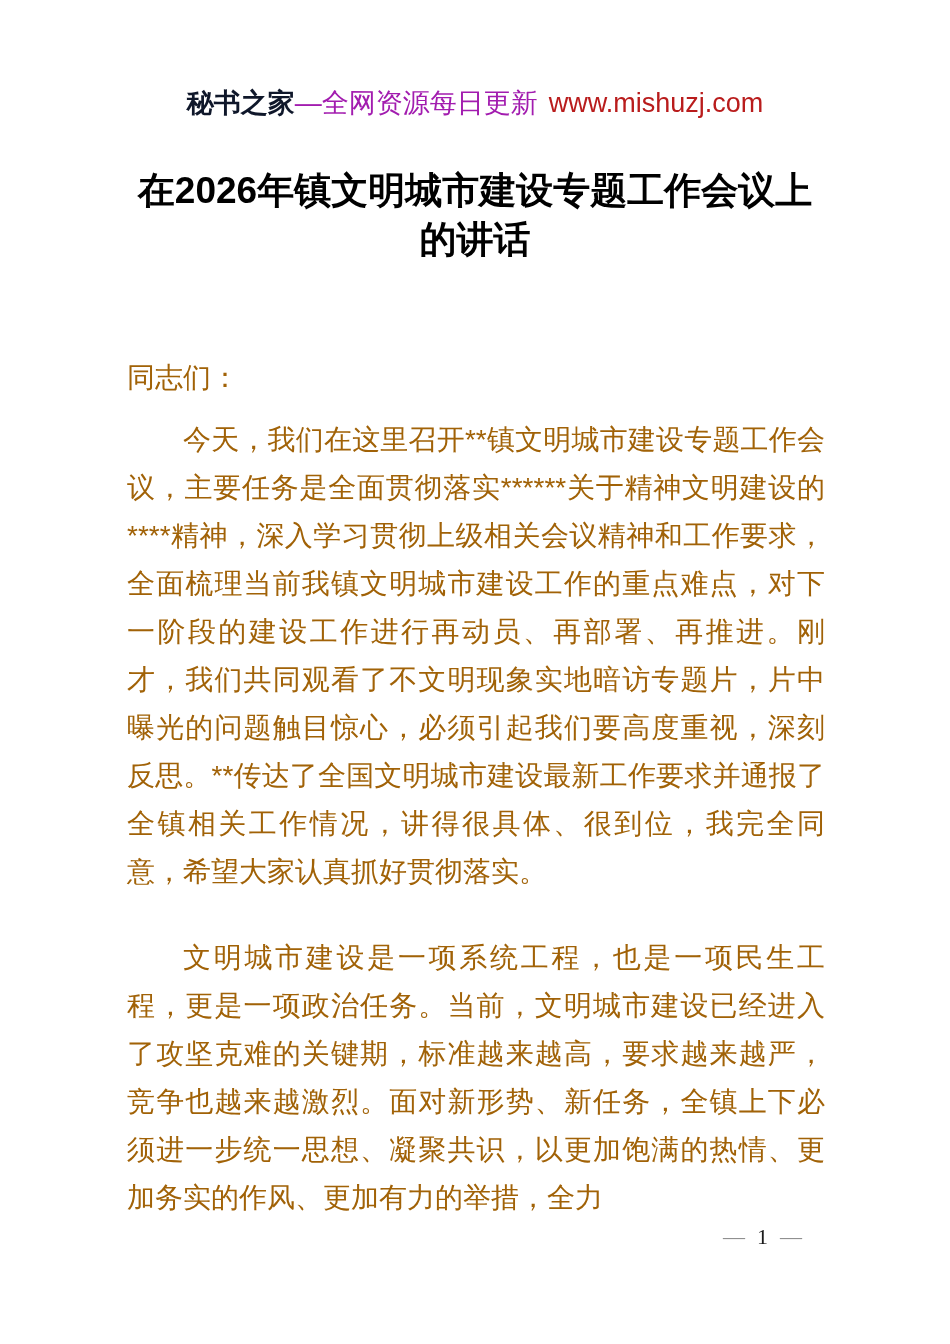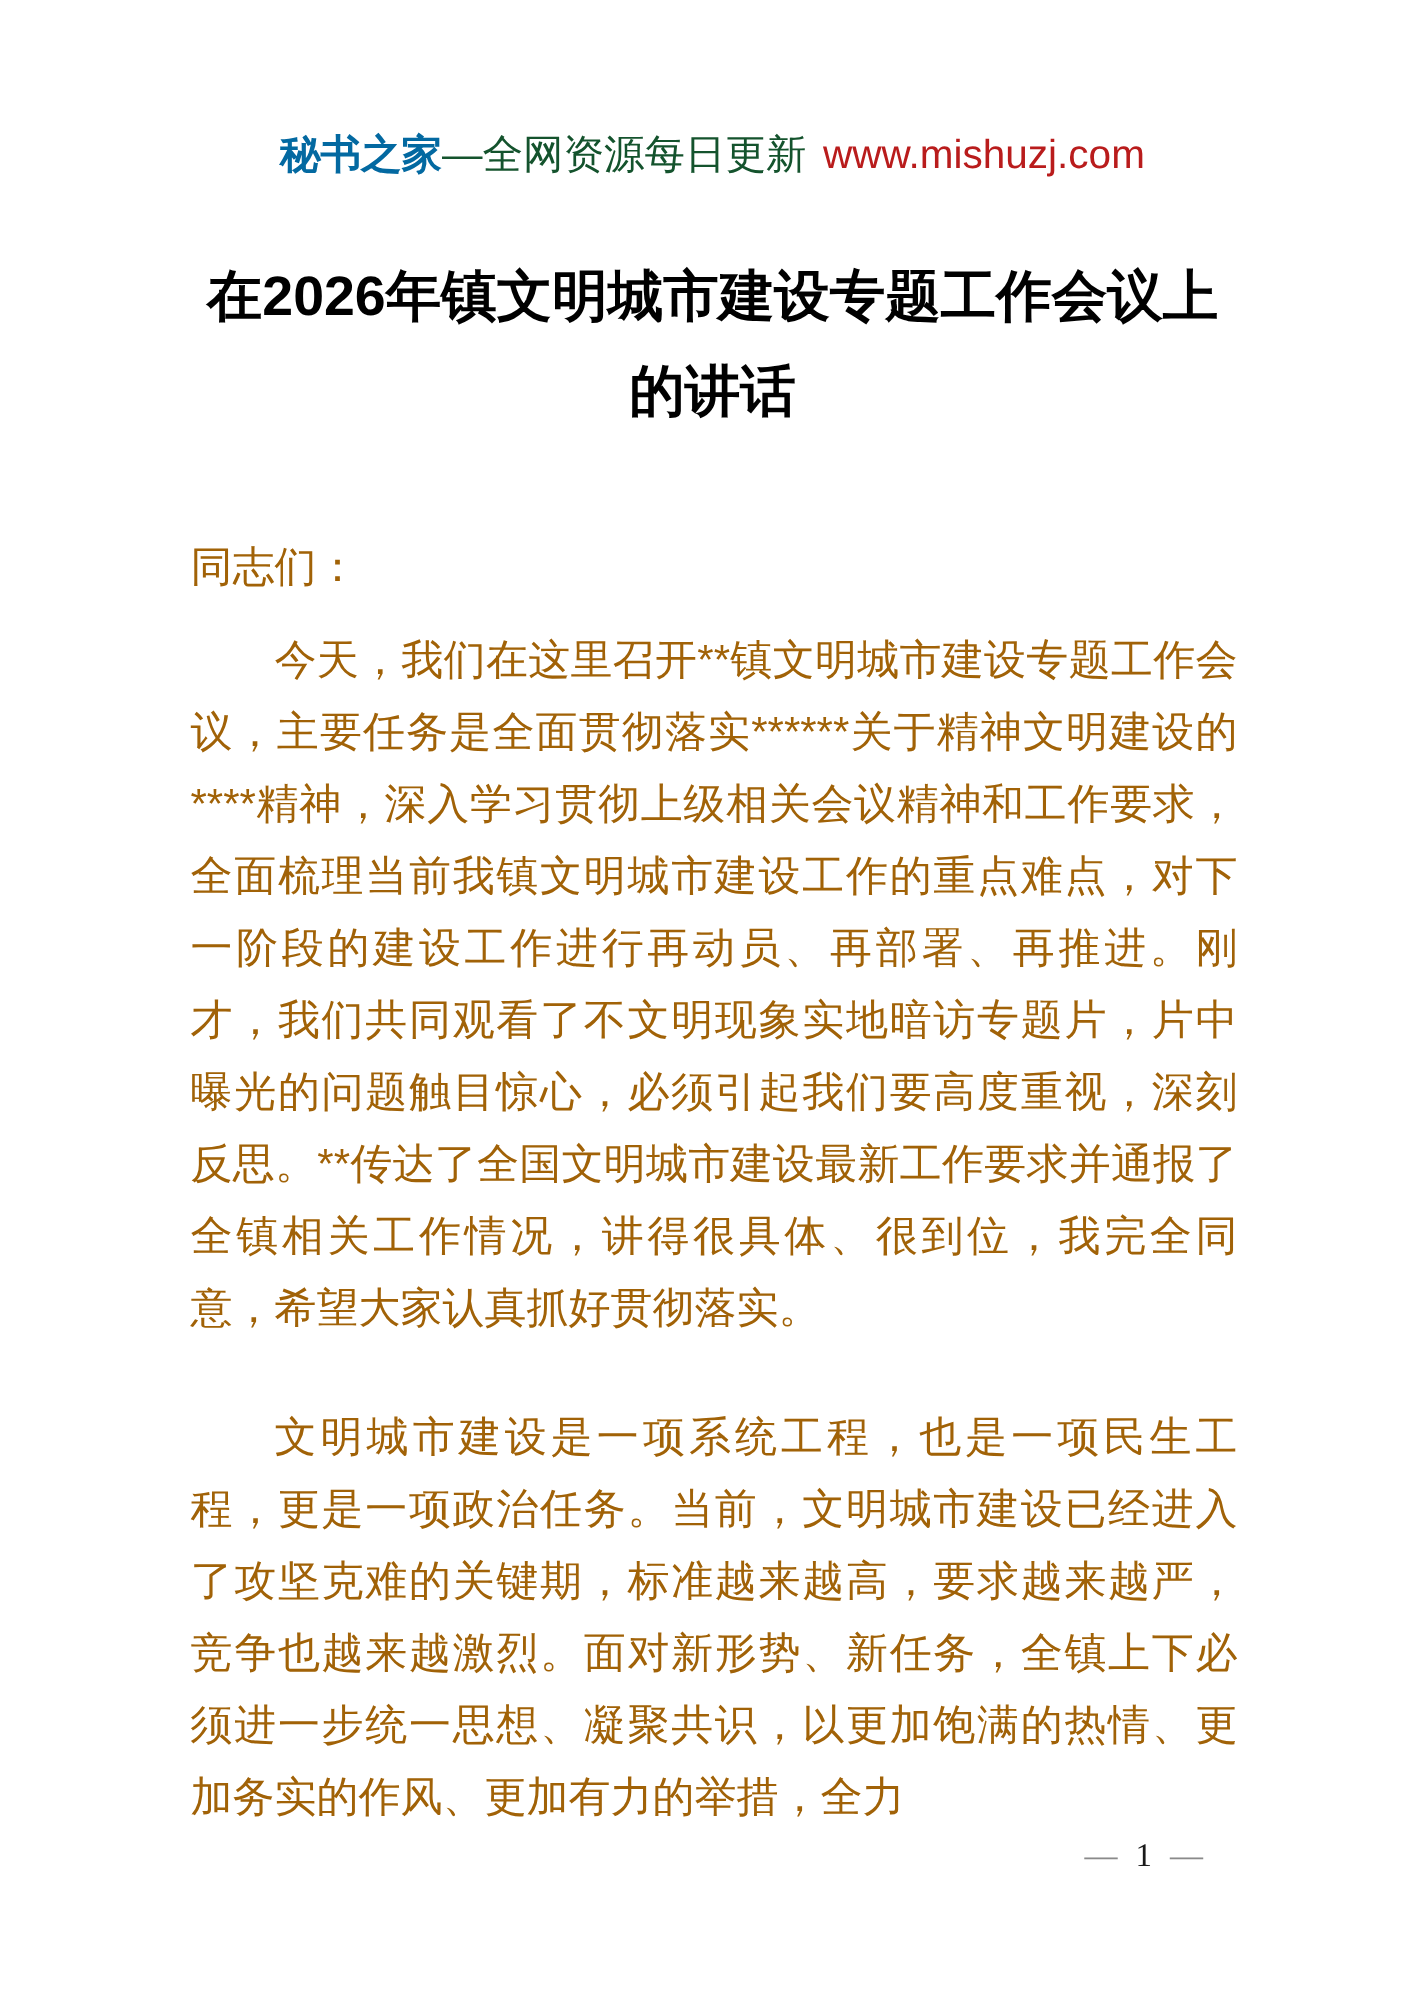--- a/index.html
+++ b/index.html
@@ -18,40 +18,40 @@
     position: absolute;
     top: 84px;
     left: 0;
     width: 100%;
     text-align: center;
     font-size: 27px;
     line-height: 38px;
     white-space: nowrap;
   }
   .header .brand {
-    color: #0369a1;
+    color: #0f172a;
     font-weight: 700;
   }
   .header .tagline {
-    color: #14532d;
+    color: #a21caf;
   }
   .header .url {
     color: #b91c1c;
     margin-left: 11px;
     text-decoration: none;
     cursor: pointer;
   }
   .title {
     position: absolute;
     top: 166px;
     left: 120px;
     width: 710px;
     text-align: center;
     font-size: 37px;
-    line-height: 63px;
+    line-height: 49px;
     font-weight: 700;
     color: #000000;
   }
   .content {
     position: absolute;
     top: 354px;
     left: 127px;
     width: 698px;
     font-size: 28px;
     line-height: 48px;

